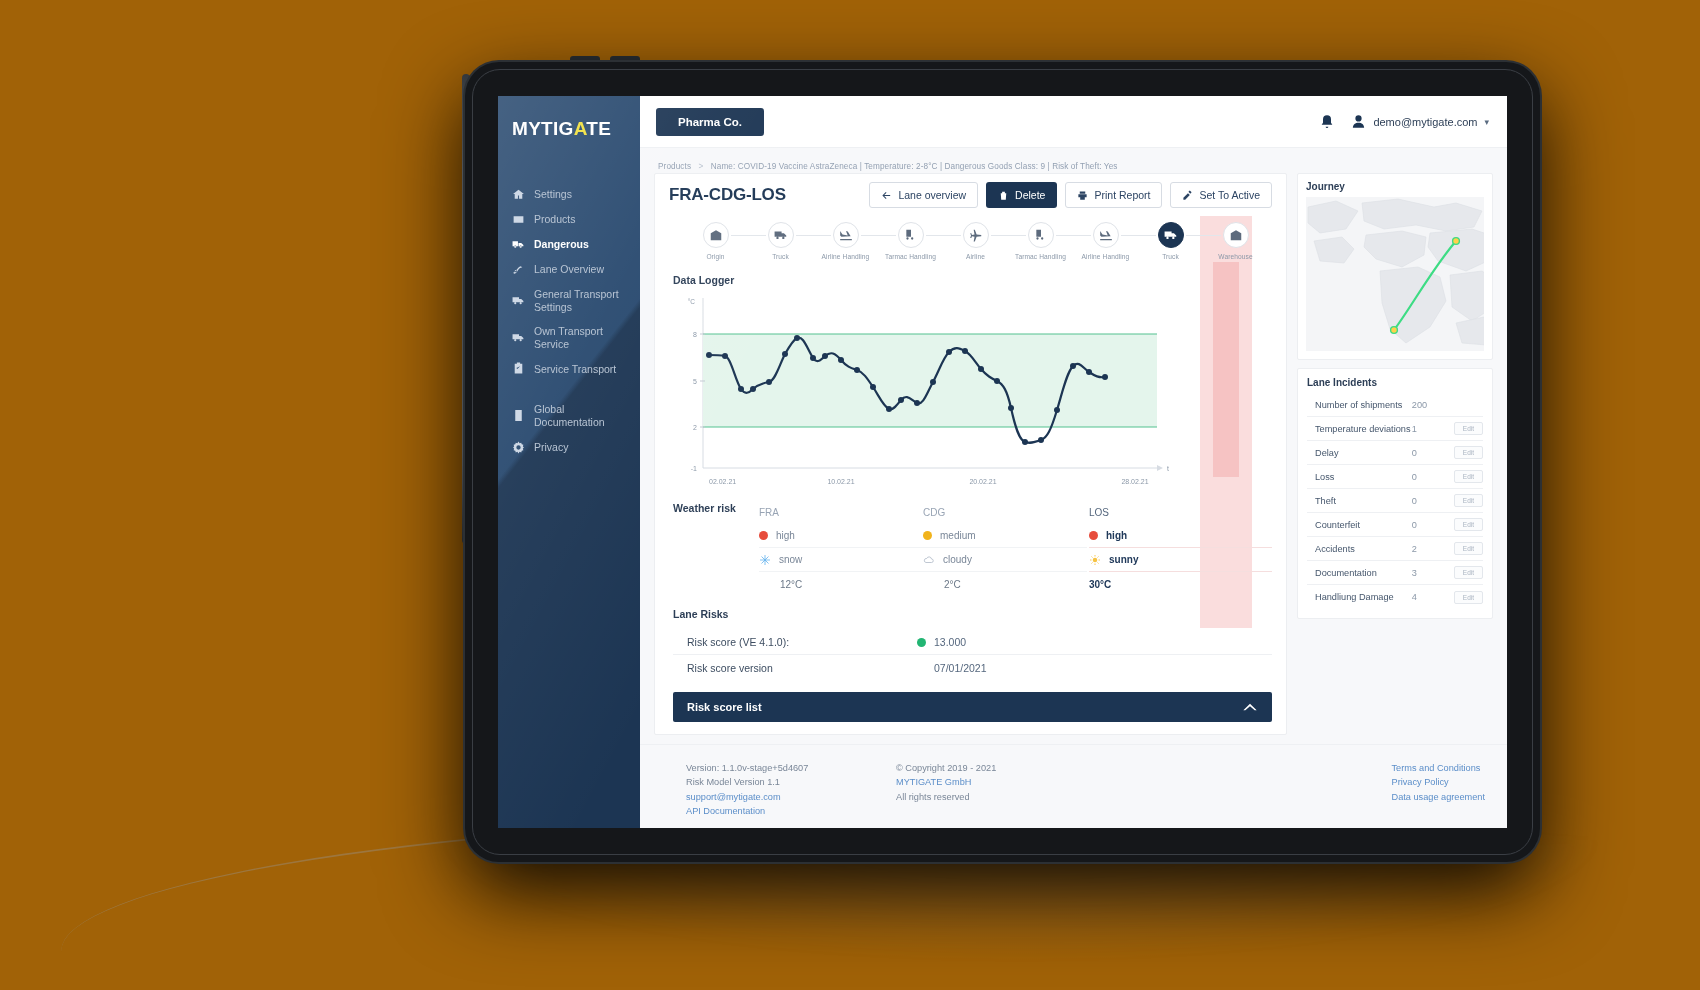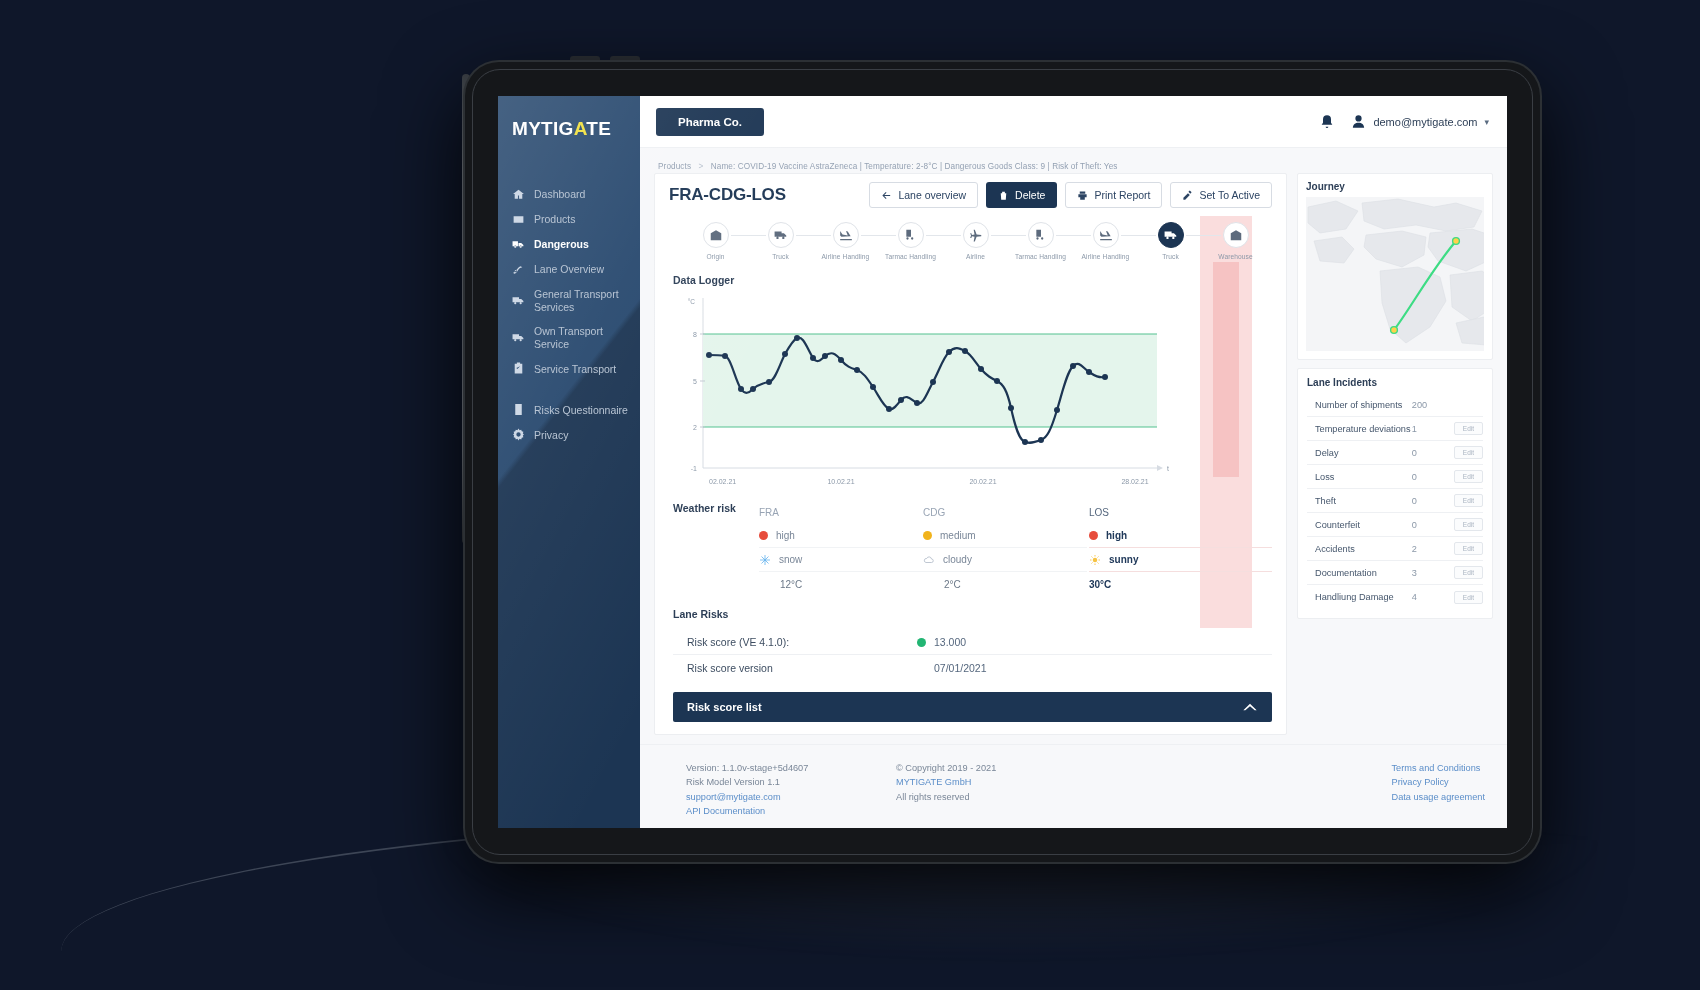--- a/index.html
+++ b/index.html
@@ -2,21 +2,21 @@
 <html><head>
 <meta charset="utf-8">
 <style>
   * { box-sizing: border-box; margin: 0; padding: 0; }
   html, body {
     width: 1700px; height: 990px;
     background: #000000;
     font-family: "Liberation Sans", sans-serif;
     overflow: hidden;
   }
-  #stage { position: relative; width: 1700px; height: 990px; background: #0f172a; }
+  #stage { position: relative; width: 1700px; height: 990px; background: #a16207; }
 
   
   .tablet-shell {
     position: absolute; left: 465px; top: 62px;
     width: 1075px; height: 800px;
     background: #15171a;
     border-radius: 34px;
     box-shadow: 0 0 0 2px #2c3034, 0 30px 80px rgba(0,0,0,0.9);
   }
   .tablet-shell::after{
@@ -259,21 +259,21 @@
         <div class="sb-inner">
           <div class="logo"><span>MYTIG</span><span class="a-accent">A</span><span>TE</span></div>
 
           <nav class="nav">
             <div class="nav-item">
               <span class="ico">
                   <svg viewBox="0 0 24 24">
                     <path d="M12 3L2 11h3v9h6v-6h2v6h6v-9h3z"></path>
                   </svg>
                 </span>
-              <span>Dashboard</span>
+              <span>Settings</span>
             </div>
             <div class="nav-item">
               <span class="ico">
                   <svg viewBox="0 0 24 24">
                     <path d="M3 6h18v12H3z M7 6v12 M9 10h6v3H9z"></path>
                   </svg>
                 </span>
               <span>Products</span>
             </div>
             <div class="nav-item active">
@@ -291,21 +291,21 @@
                   </svg>
                 </span>
               <span>Lane Overview</span>
             </div>
             <div class="nav-item">
               <span class="ico">
                   <svg viewBox="0 0 24 24">
                     <path d="M1 6h12v9H1z M13 9h4l4 4v2h-8z M4 17a2 2 0 104 0 2 2 0 10-4 0 M14 17a2 2 0 104 0 2 2 0 10-4 0"></path>
                   </svg>
                 </span>
-              <span>General Transport Services</span>
+              <span>General Transport Settings</span>
             </div>
             <div class="nav-item">
               <span class="ico">
                   <svg viewBox="0 0 24 24">
                     <path d="M1 6h12v9H1z M13 9h4l4 4v2h-8z M4 17a2 2 0 104 0 2 2 0 10-4 0 M14 17a2 2 0 104 0 2 2 0 10-4 0"></path>
                   </svg>
                 </span>
               <span>Own Transport Service</span>
             </div>
             <div class="nav-item">
@@ -316,21 +316,21 @@
                 </span>
               <span>Service Transport</span>
             </div>
             <div class="nav-gap"></div>
             <div class="nav-item">
               <span class="ico">
                   <svg viewBox="0 0 24 24">
                     <path d="M6 2h12v20H6z M9 6h6 M9 10h6 M9 14h4"></path>
                   </svg>
                 </span>
-              <span>Risks Questionnaire</span>
+              <span>Global Documentation</span>
             </div>
             <div class="nav-item">
               <span class="ico">
                   <svg viewBox="0 0 24 24">
                     <path d="M12 8a4 4 0 100 8 4 4 0 100-8z M12 1l2 3 3-1 1 3 3 1-1 3 2 2-2 2 1 3-3 1-1 3-3-1-2 3-2-3-3 1-1-3-3-1 1-3-2-2 2-2-1-3 3-1 1-3 3 1z"></path>
                   </svg>
                 </span>
               <span>Privacy</span>
             </div>
           </nav>

